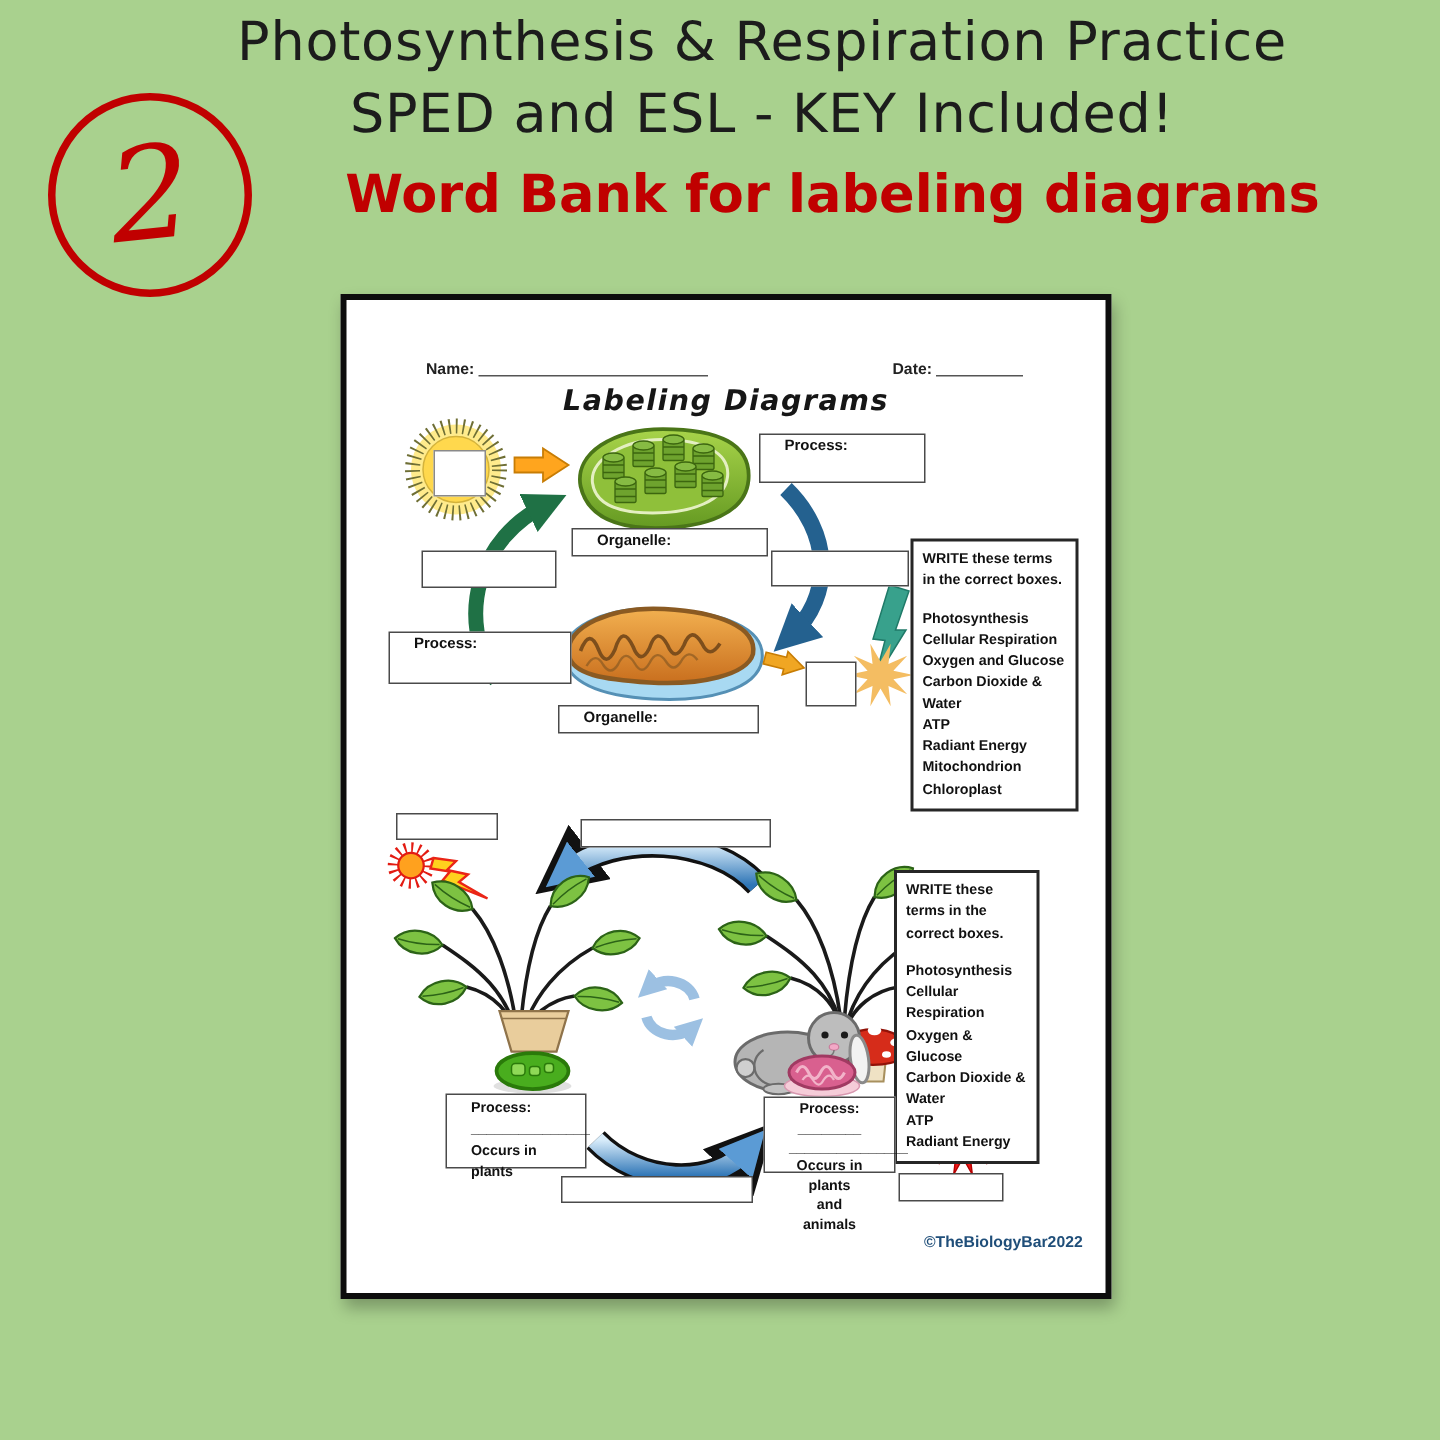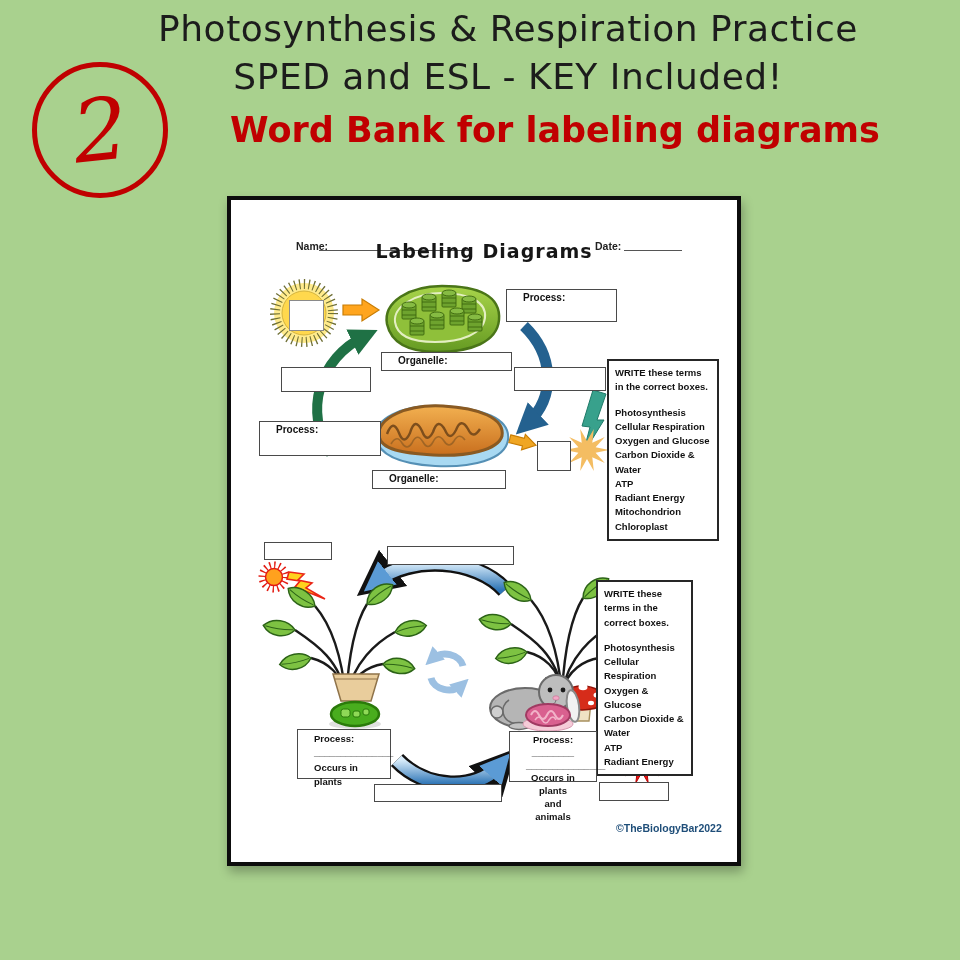--- a/index.html
+++ b/index.html
@@ -262,26 +262,26 @@
       <path d="M166,560 C195,590 245,592 268,566" fill="none" stroke="url(#gradBlue)" stroke-width="12.5" marker-end="url(#mgrad)"></path>
     </g>
 
     <polygon points="366,545 381,546 376,551 389,552 384,557 404,566 373,558 378,553 365,551" fill="#ffd21e" stroke="#ea2517" stroke-width="1.6"></polygon>
     <g>
       <polygon fill="#ee1616" stroke="#b50000" stroke-width="1" points="431,564 418.6,566.5 427.2,575.8 415.7,570.5 417.2,583 411,572 404.8,583 406.3,570.5 394.8,575.8 403.4,566.5 391,564 403.4,561.5 394.8,552.2 406.3,557.5 404.8,545 411,556 417.2,545 415.7,557.5 427.2,552.2 418.6,561.5"></polygon>
       <polygon fill="#ffe81a" points="421,564 414.8,565.2 419.1,569.9 413.4,567.2 414.1,573.5 411,568 407.9,573.5 408.6,567.2 402.9,569.9 407.2,565.2 401,564 407.2,562.8 402.9,558.1 408.6,560.8 407.9,554.5 411,560 414.1,554.5 413.4,560.8 419.1,558.1 414.8,562.8"></polygon>
     </g>
   </svg>
 
-  <div class="nd-label" style="left:53px;top:40px;margin-left:12px;">Name:</div>
+  <div class="nd-label" style="left:53px;top:40px;">Name:</div>
   <div class="nd-line" style="left:88px;top:38px;width:153px;"></div>
   <div class="nd-label" style="left:364px;top:40px;">Date:</div>
   <div class="nd-line" style="left:393px;top:38px;width:58px;"></div>
 
-  <div class="ws-title" style="top:40px;">Labeling Diagrams</div>
+  <div class="ws-title" style="top:56px;font-style:italic;">Labeling Diagrams</div>
 
   <div class="wbox" style="left:58px;top:100px;width:35px;height:31px;border-color:#8a8a8a;"></div>
 
   <div class="wbox" style="left:275px;top:89px;width:111px;height:33px;">
     <span>Process:</span>
   </div>
 
   <div class="wbox" style="left:150px;top:152px;width:131px;height:19px;">
     <span>Organelle:</span>
   </div>

